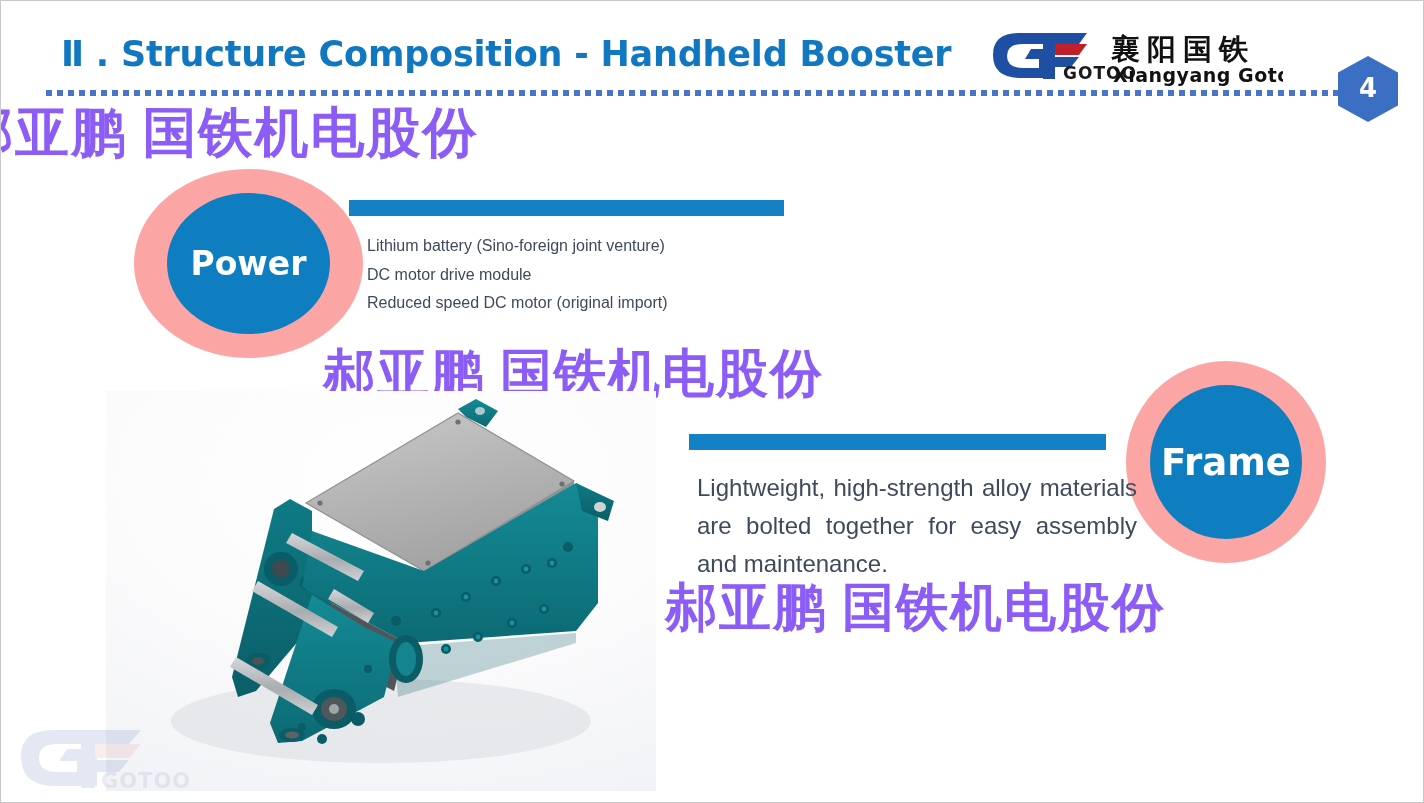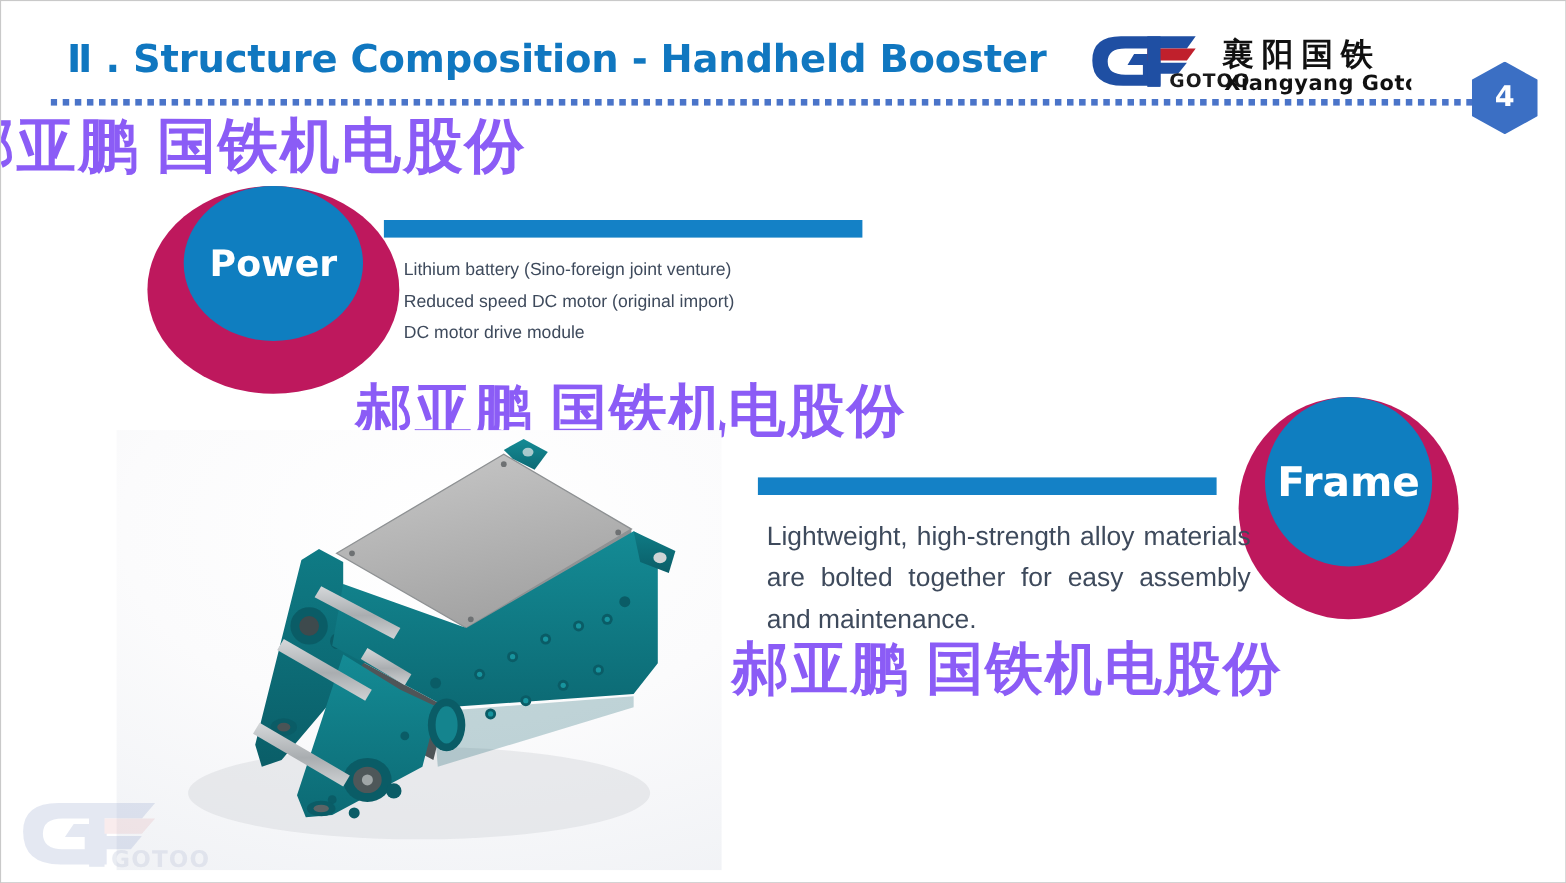--- a/index.html
+++ b/index.html
@@ -115,23 +115,23 @@
     font-size: 26px;
     font-weight: 700;
     padding-bottom: 2px;
     box-sizing: border-box;
   }
 
   
   .donut {
     position: absolute;
     border-radius: 50%;
-    background: #be185d;
+    background: #fca5a5;
     display: flex;
-    align-items: flex-start;
+    align-items: center;
     justify-content: center;
     z-index: 4;
   }
   .donut .inner {
     border-radius: 50%;
     background: #0f7ec0;
     display: flex;
     align-items: center;
     justify-content: center;
   }
@@ -234,22 +234,22 @@
   </div>
 
   <div class="donut" id="power-donut">
     <div class="inner">
       <div class="label">Power</div>
     </div>
   </div>
   <div class="accent-bar" id="power-bar"></div>
   <div class="body-text" id="power-text">
     <div class="line">Lithium battery (Sino-foreign joint venture)</div>
+    <div class="line">DC motor drive module</div>
     <div class="line">Reduced speed DC motor (original import)</div>
-    <div class="line">DC motor drive module</div>
   </div>
 
   <div class="donut" id="frame-donut">
     <div class="inner">
       <div class="label">Frame</div>
     </div>
   </div>
   <div class="accent-bar" id="frame-bar"></div>
   <div class="body-text" id="frame-text">Lightweight, high-strength alloy materials are bolted together for easy assembly and maintenance.</div>
 

